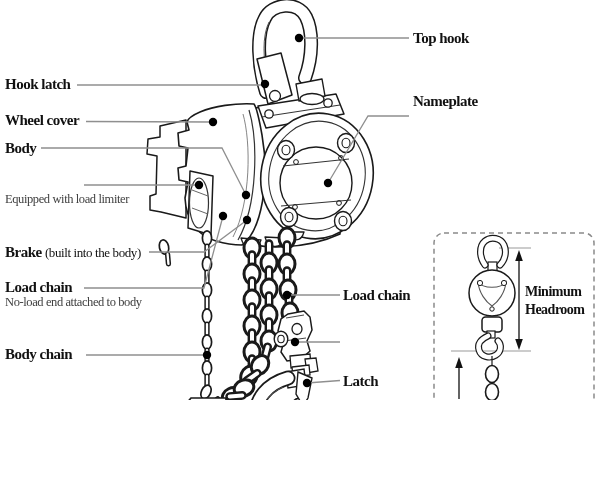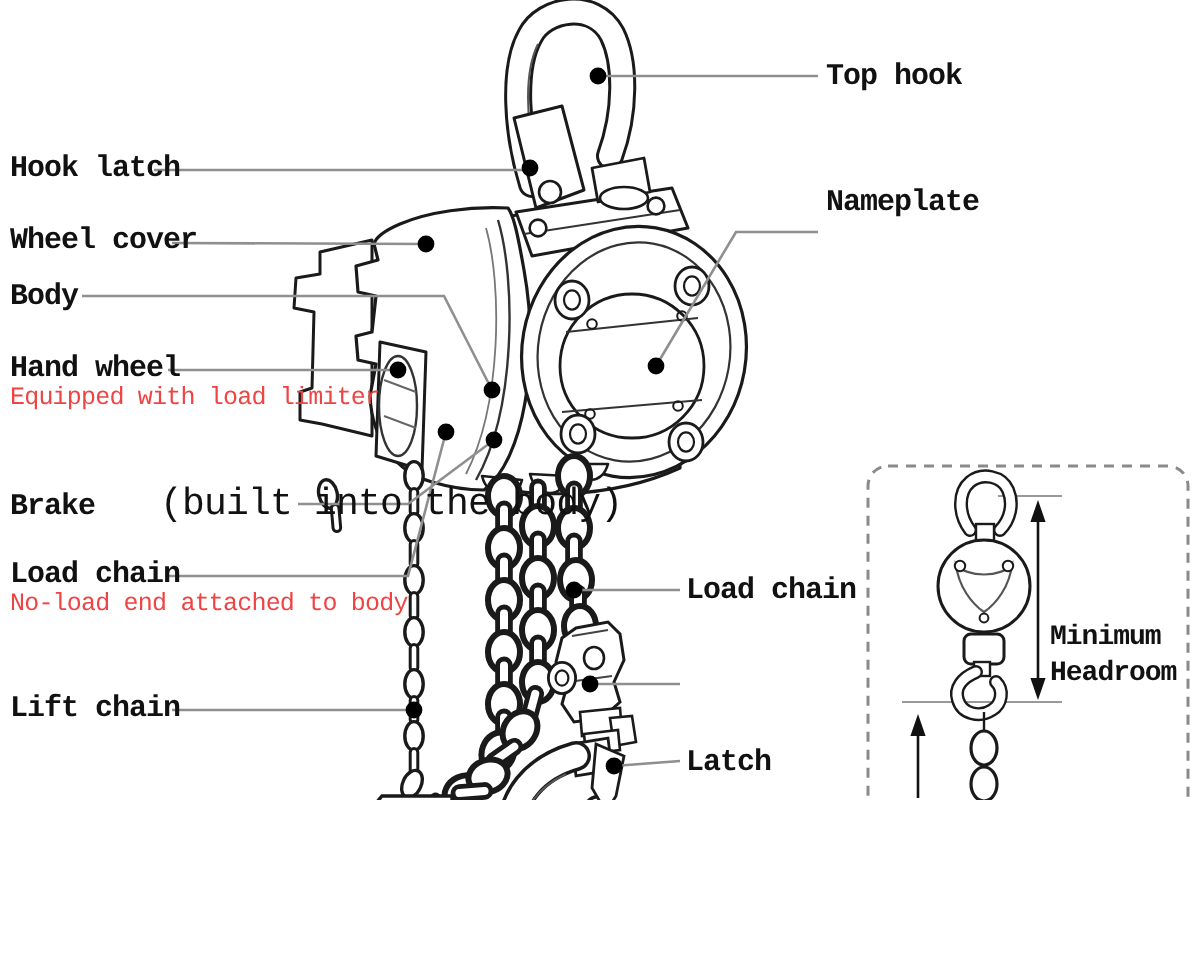--- a/index.html
+++ b/index.html
@@ -1,24 +1,24 @@
 <!DOCTYPE html>
 <html><head>
 <meta charset="utf-8">
 <style>
   html,body{margin:0;padding:0;background:#fff;}
   #stage{position:relative;width:600px;height:400px;background:#fff;overflow:hidden;
-         font-family:Liberation Mono, monospace;}
+         font-family:Liberation Serif, serif;}
   #art{position:absolute;left:0;top:0;}
   .lbl{position:absolute;font-weight:bold;font-size:15px;line-height:15px;color:#111;
        letter-spacing:-0.5px;white-space:nowrap;}
-  .sub{position:absolute;font-weight:normal;font-size:12.5px;line-height:13px;color:#ef4444;
+  .sub{position:absolute;font-weight:normal;font-size:12.5px;line-height:13px;color:#404040;
        letter-spacing:-0.4px;white-space:nowrap;}
-  .note{font-weight:normal;font-size:19px;letter-spacing:-0.4px;margin-left:24px;}
-  .ins{font-size:14px;letter-spacing:-0.5px;margin-top:28px;}
+  .note{font-weight:normal;font-size:13px;letter-spacing:-0.4px;}
+  .ins{font-size:14px;letter-spacing:-0.5px;}
 </style>
 </head>
 <body>
 
 <div id="stage">
 
 <svg id="art" width="600" height="488" viewBox="0 0 600 488">
   <defs>
     <g id="clF">
           <ellipse rx="8" ry="10" fill="#fff" stroke="#1a1a1a" stroke-width="3"></ellipse>
@@ -282,26 +282,25 @@
     <circle cx="295" cy="342" r="4.2"></circle>
     <circle cx="307" cy="383" r="4.2"></circle>
     <circle cx="300" cy="437" r="4.2"></circle>
   </g>
 </svg>
 
 <div class="lbl" style="left:413px;top:31px">Top hook</div>
 <div class="lbl" style="left:5px;top:77px">Hook latch</div>
 <div class="lbl" style="left:5px;top:113px">Wheel cover</div>
 <div class="lbl" style="left:5px;top:141px">Body</div>
-<div class="lbl" style="left:5px;top:177px">Hand wheel</div>
 <div class="sub" style="left:5px;top:193px">Equipped with load limiter</div>
 <div class="lbl" style="left:5px;top:245px"><span>Brake</span> <span class="note">(built into the body)</span></div>
 <div class="lbl" style="left:5px;top:280px">Load chain</div>
 <div class="sub" style="left:5px;top:296px">No-load end attached to body</div>
-<div class="lbl" style="left:5px;top:347px">Lift chain</div>
+<div class="lbl" style="left:5px;top:347px">Body chain</div>
 <div class="lbl" style="left:413px;top:94px">Nameplate</div>
 <div class="lbl" style="left:343px;top:288px">Load chain</div>
 <div class="lbl" style="left:343px;top:374px">Latch</div>
 <div class="lbl ins" style="left:525px;top:284px">Minimum</div>
 <div class="lbl ins" style="left:525px;top:302px">Headroom</div>
 <div class="lbl ins" style="left:448px;top:403px">Lift</div>
 
 </div>
 
 </body></html>

